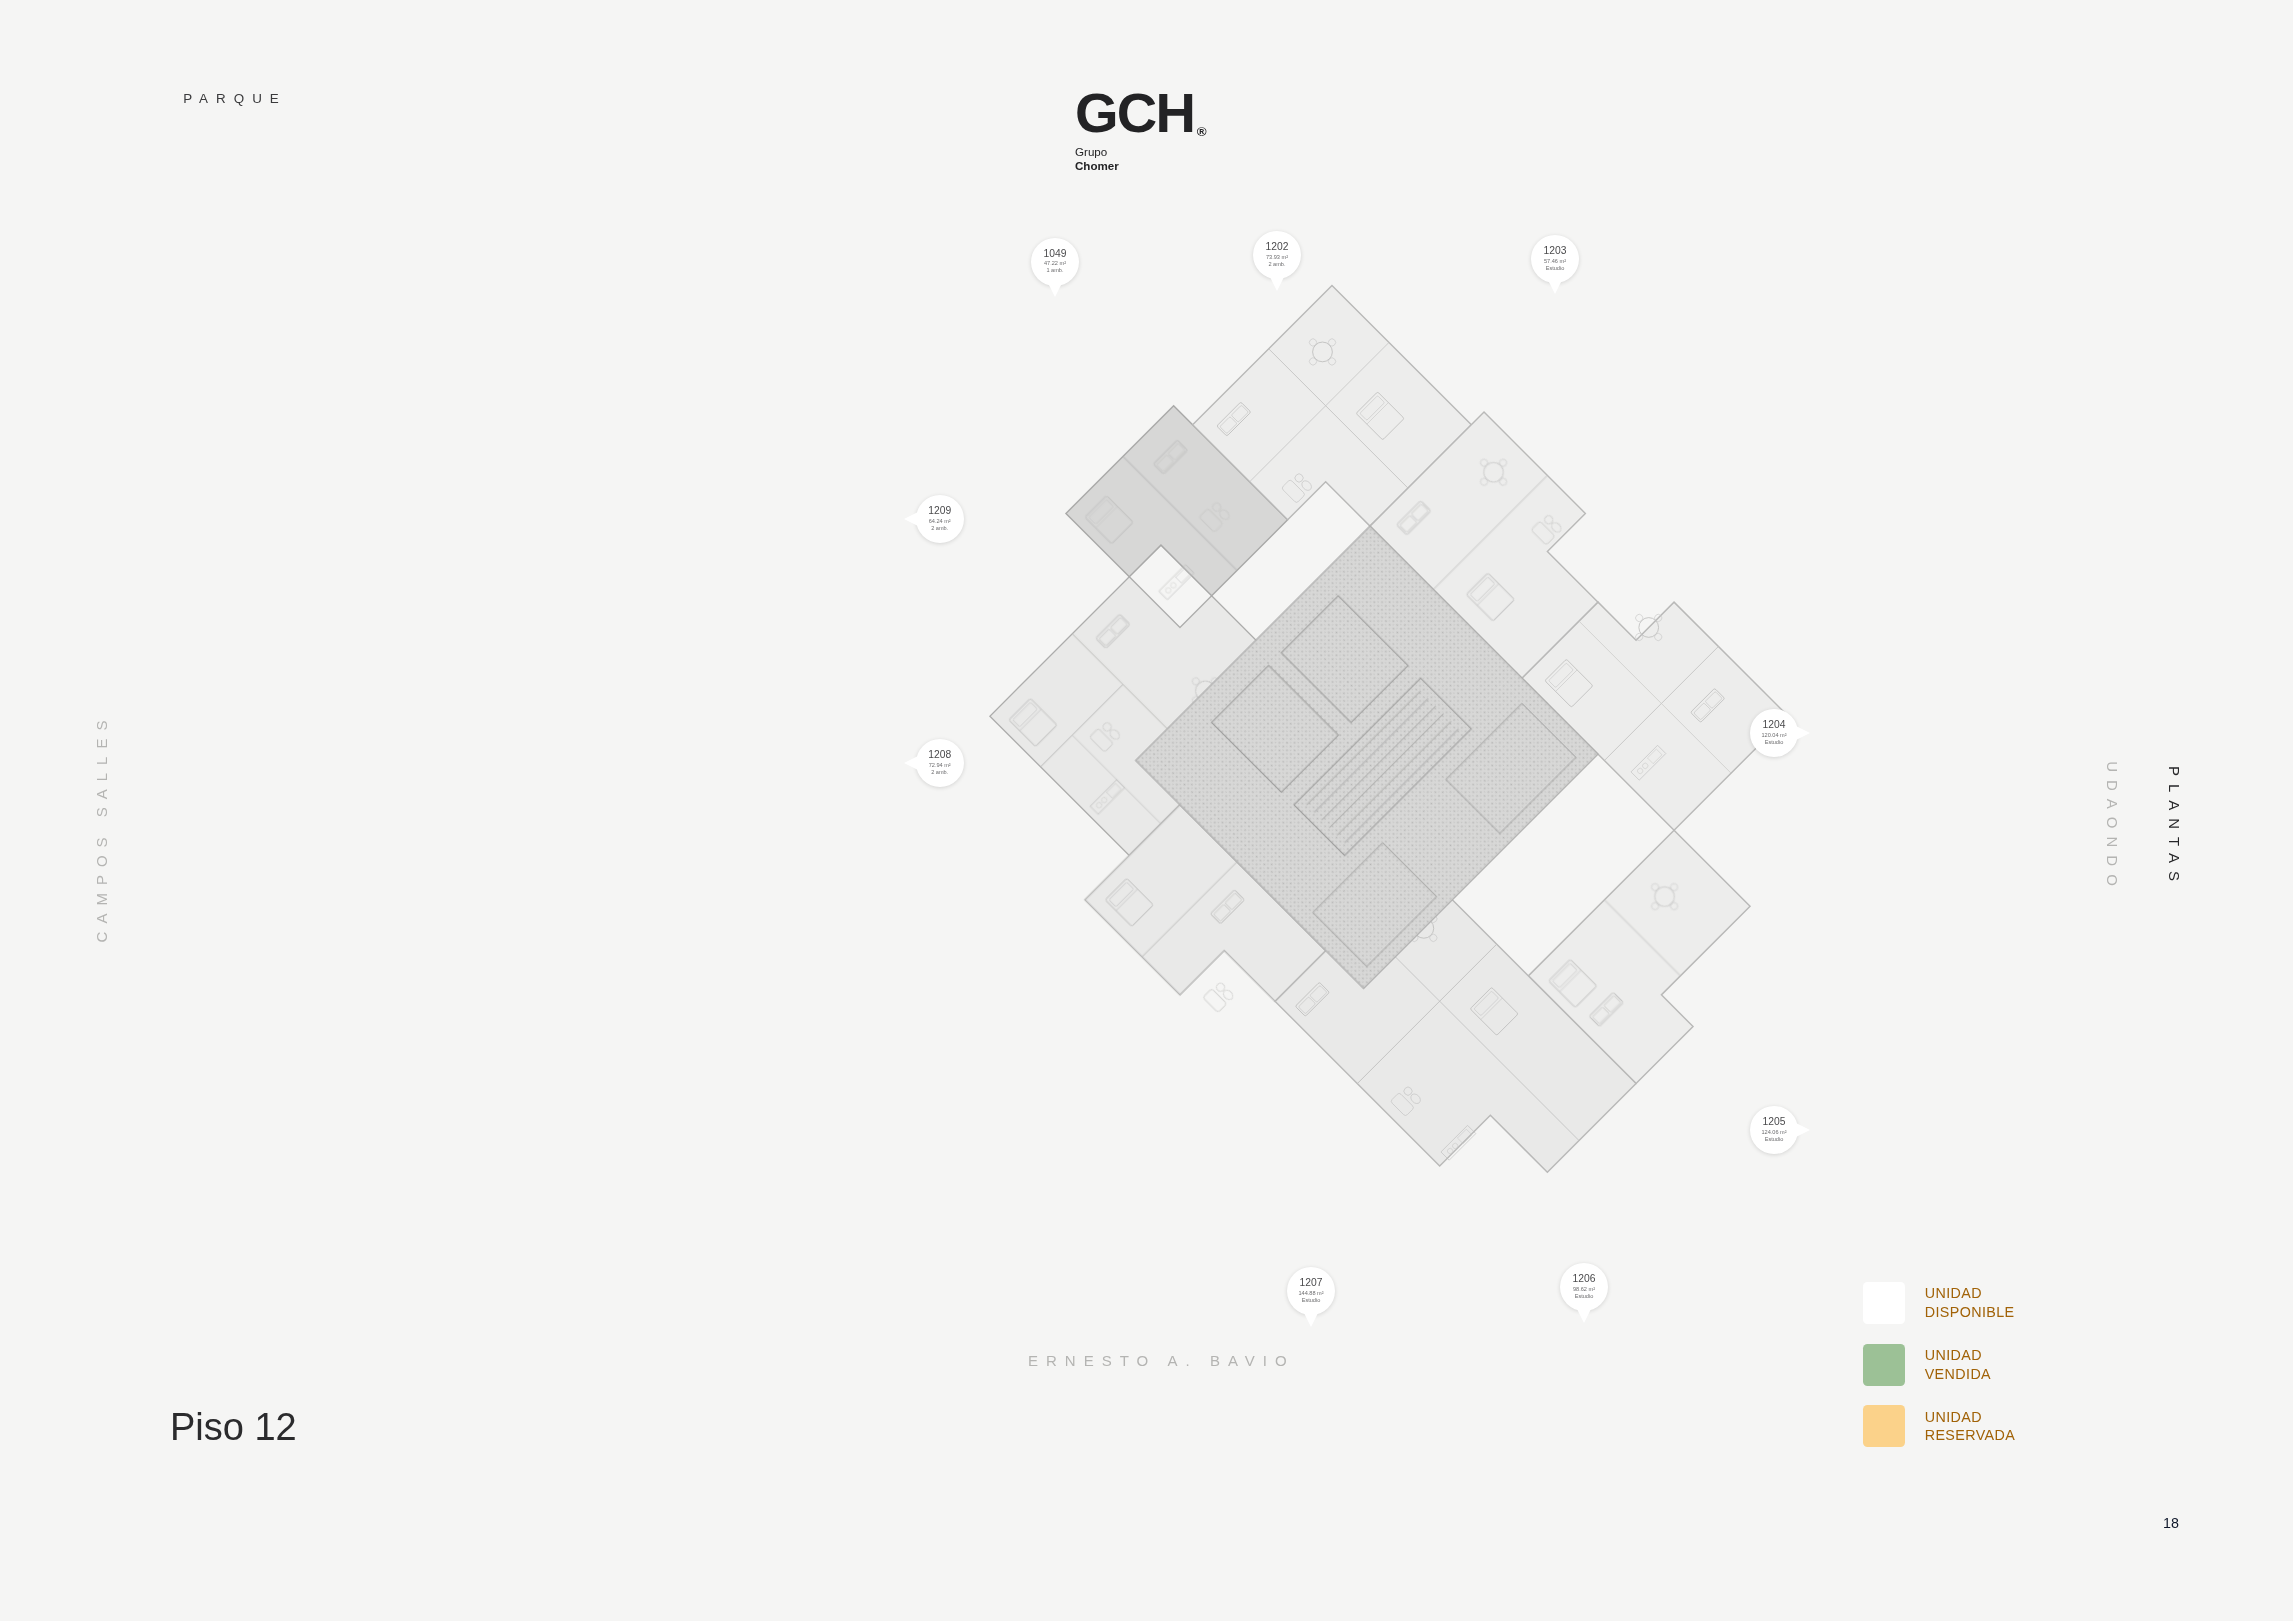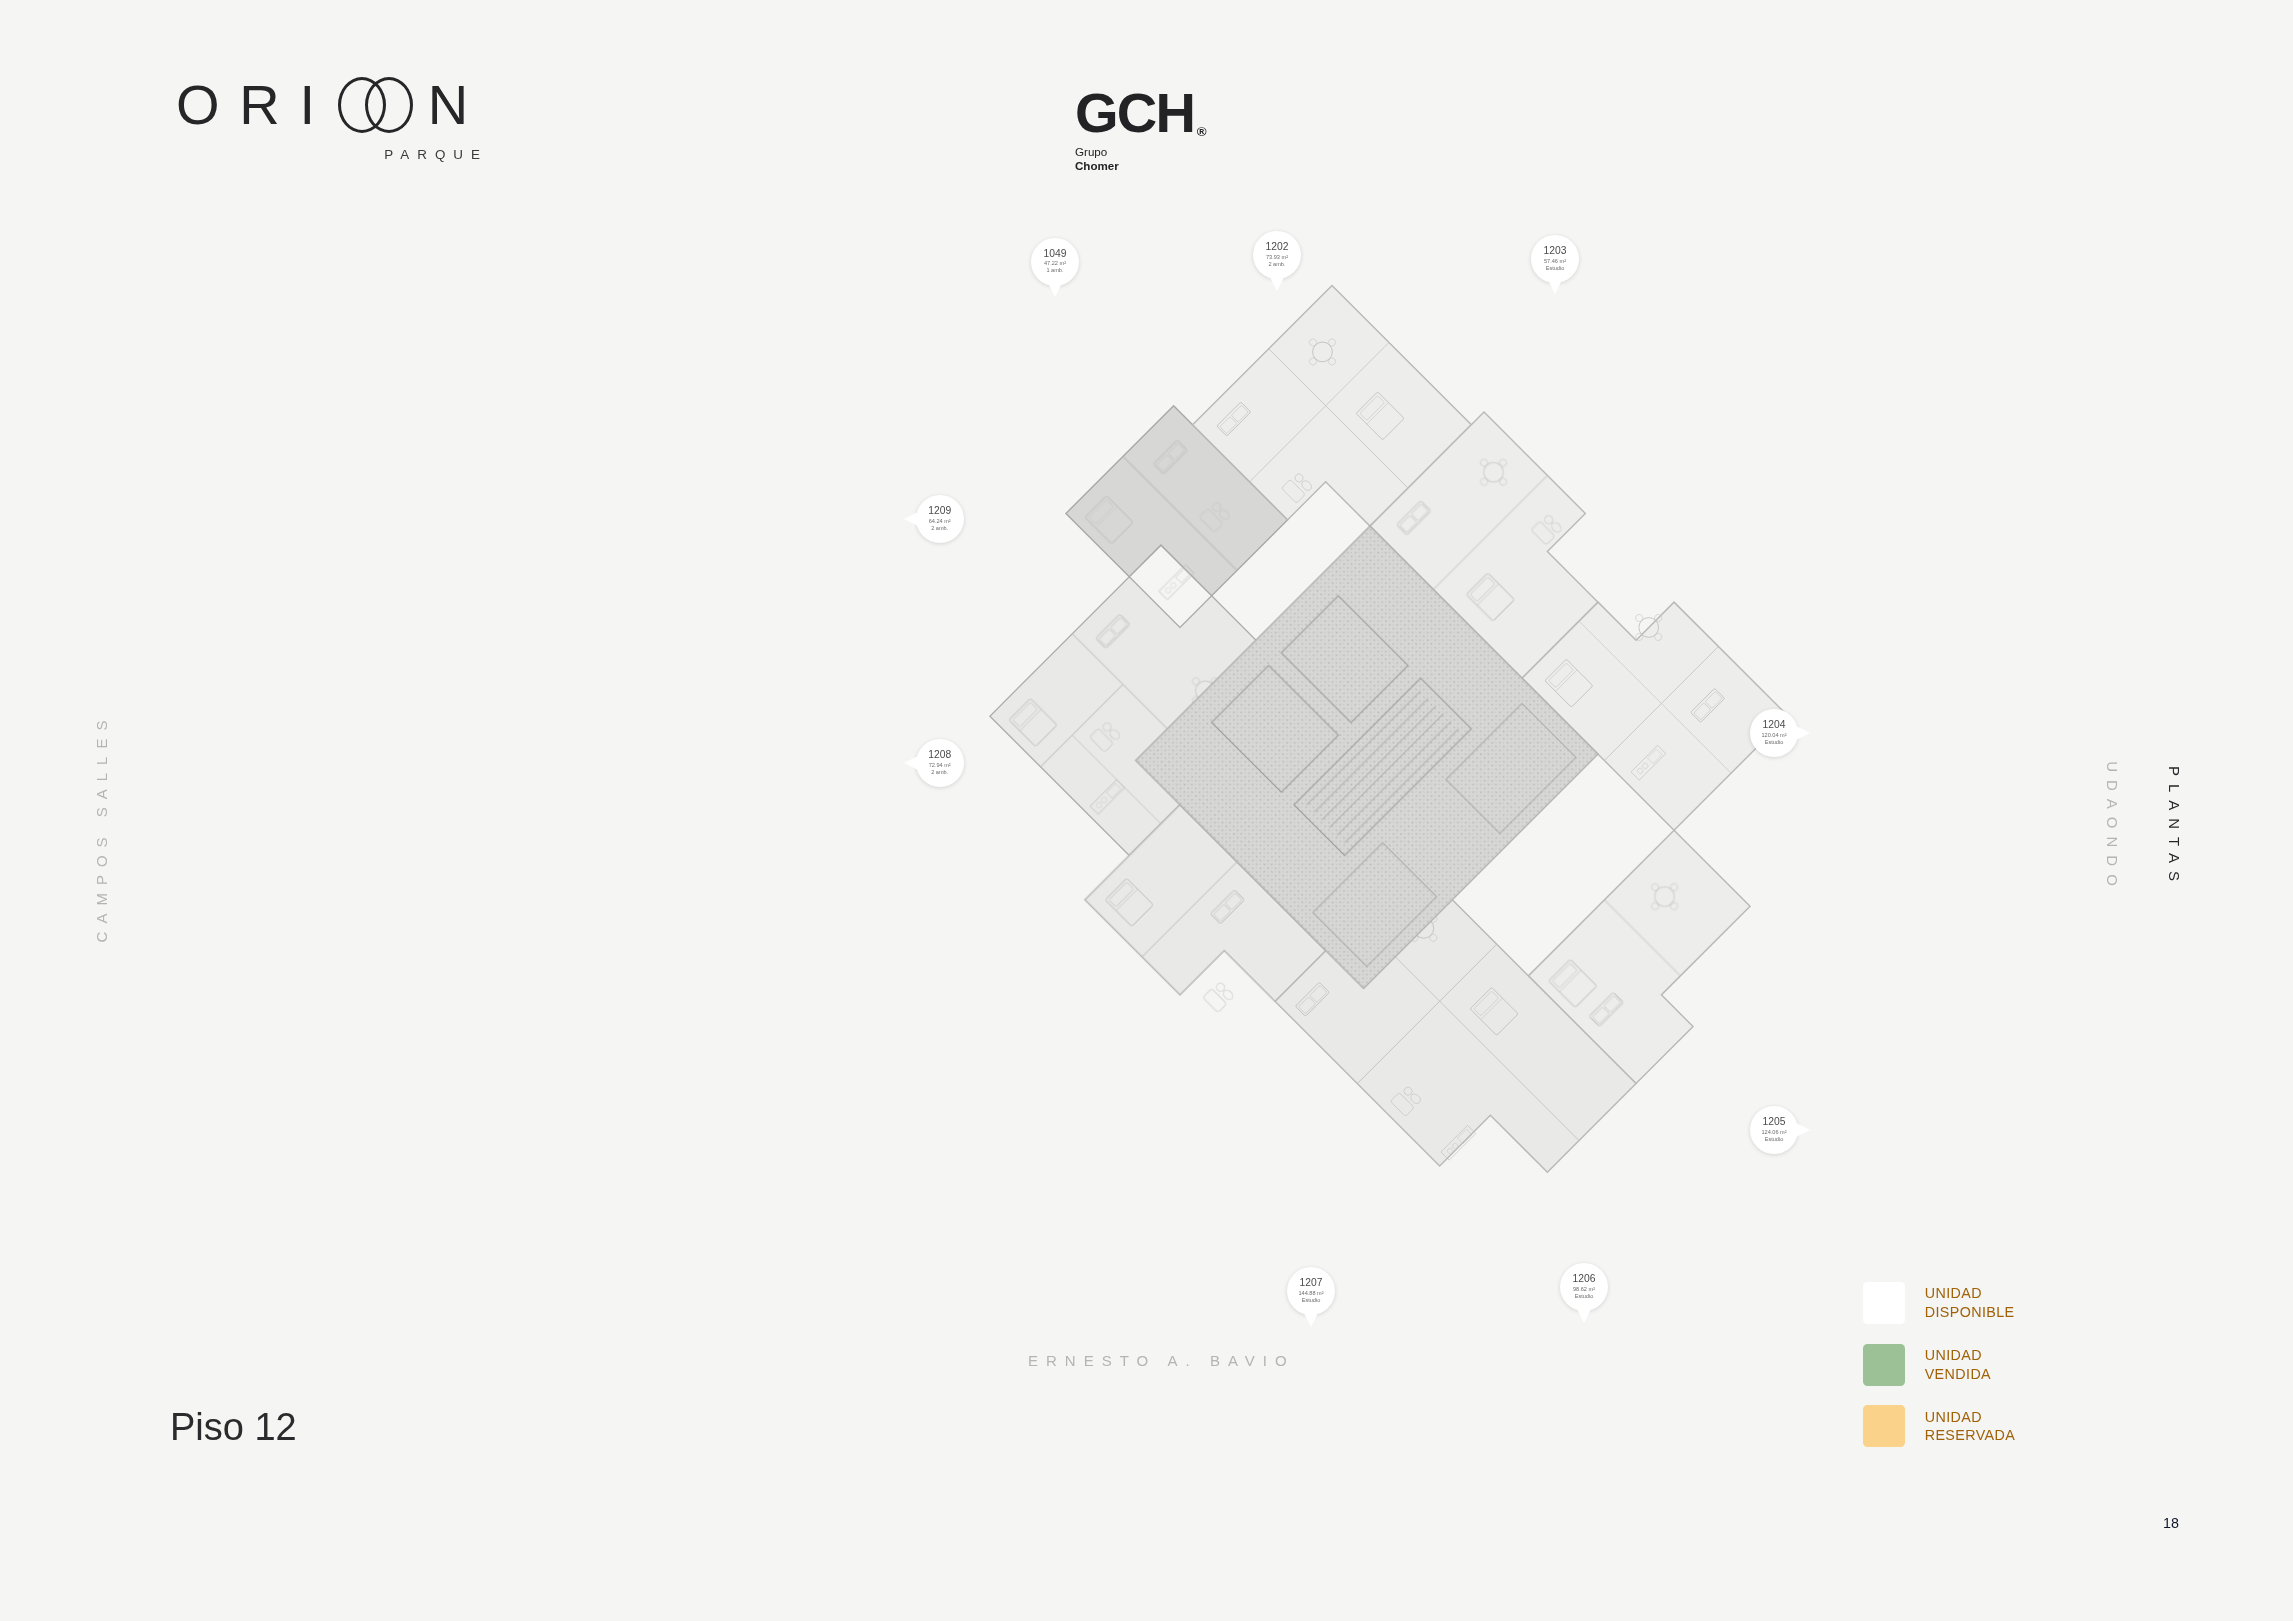--- a/index.html
+++ b/index.html
@@ -117,28 +117,20 @@
   .marker .m-id { font-size: 10.3px; color: #4a4a4c; line-height: 1.05; }
   .marker .m-area { font-size: 5.6px; color: #6d6d6f; line-height: 1.25; margin-top: 0.9px; }
   .marker .m-type { font-size: 5.6px; color: #6d6d6f; line-height: 1.25; }
 </style>
 </head>
 <body>
 
 <div class="page">
 
   <div class="orion-logo">
-    <div class="orion-word">
-      <span>ORI</span>
-      <span class="orion-mark">
-        <span class="ell a"></span>
-        <span class="ell b"></span>
-      </span>
-      <span>N</span>
-    </div>
     <div class="orion-parque">PARQUE</div>
   </div>
 
   <div class="gch-logo">
     <div class="gch-main">
       <span>GCH</span>
       <span class="gch-reg">®</span>
     </div>
     <div class="gch-sub">
       <div>Grupo</div>

